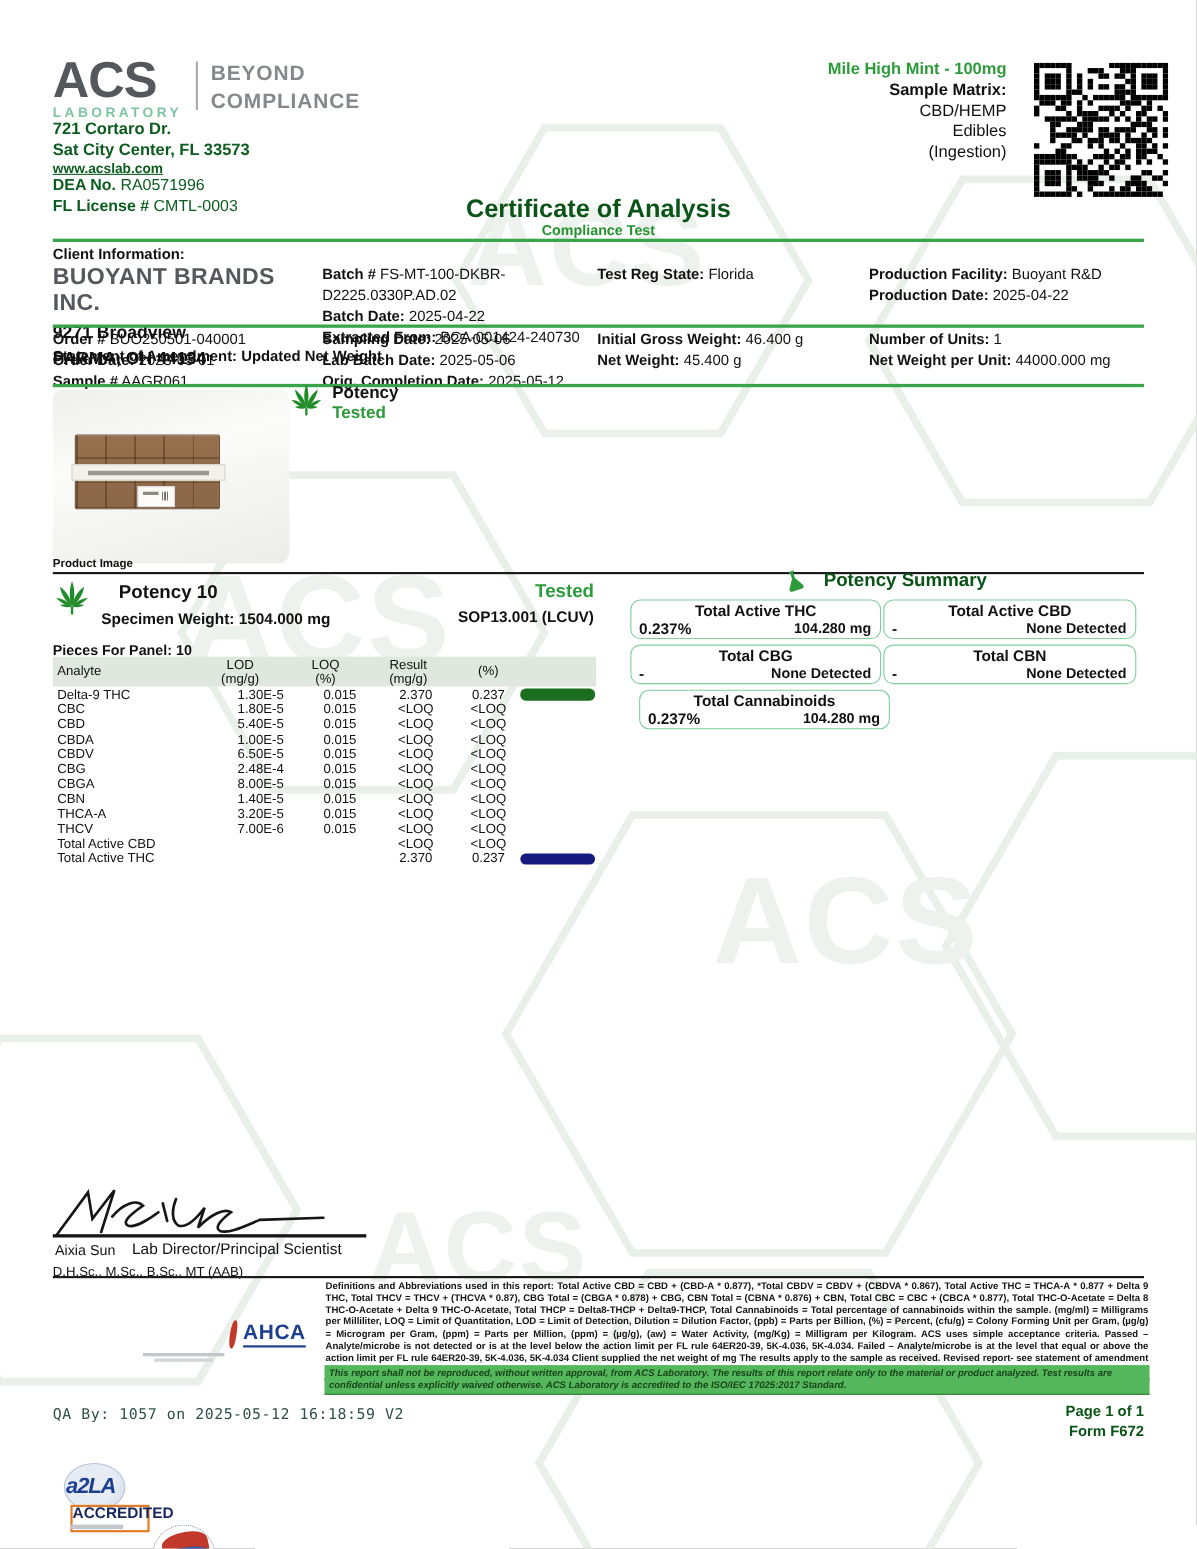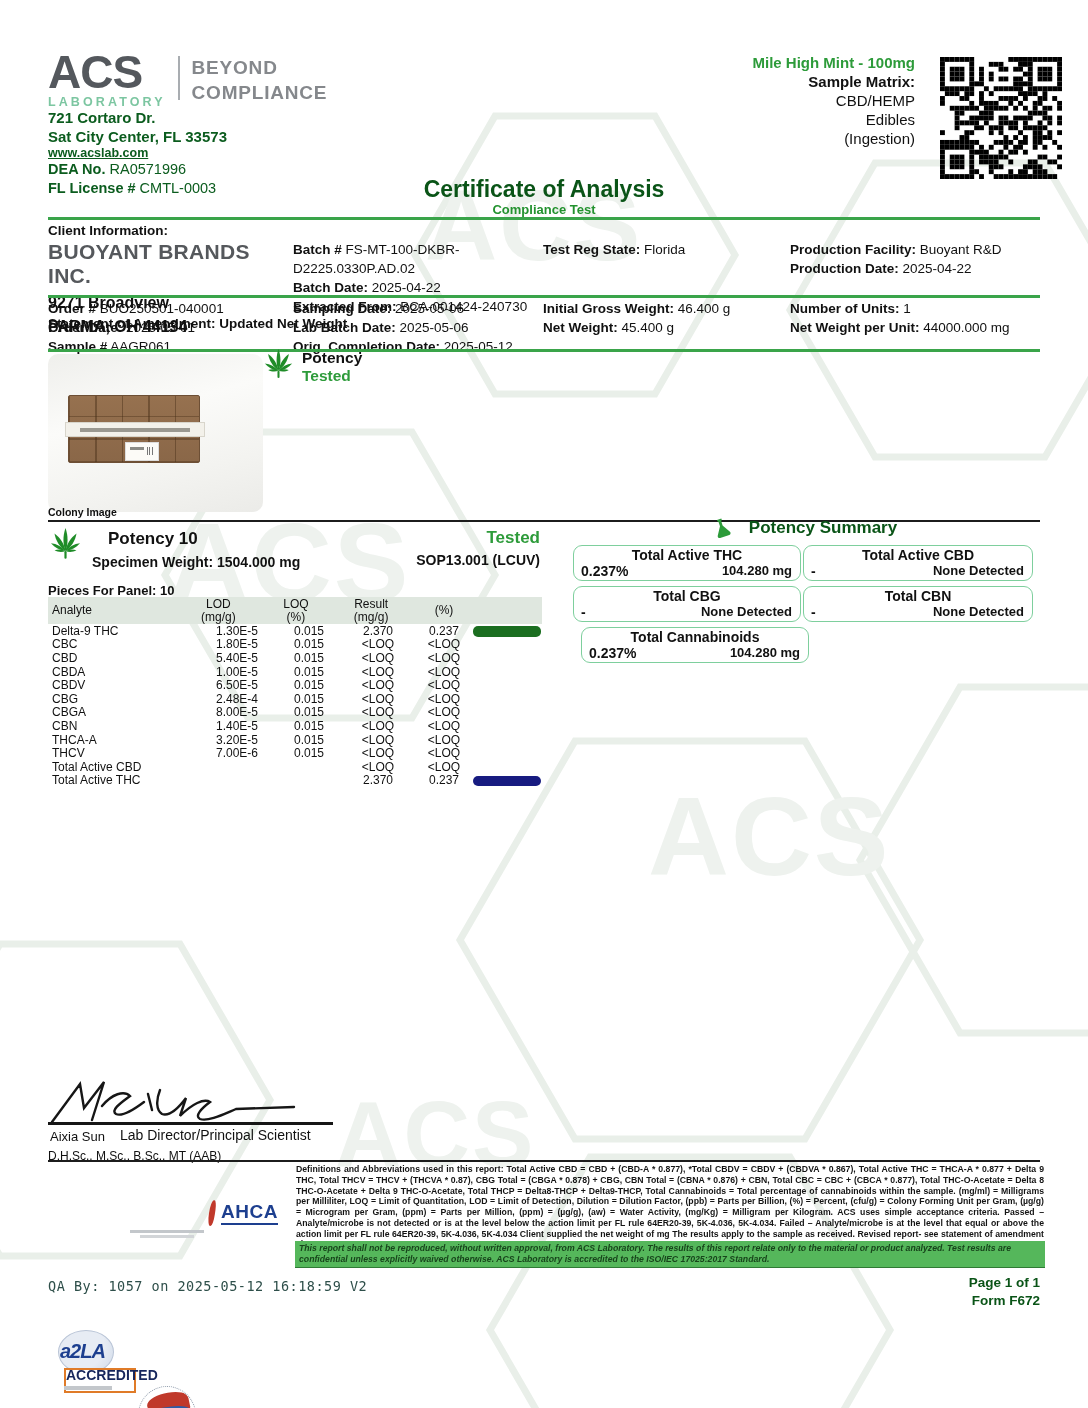--- a/index.html
+++ b/index.html
@@ -597,21 +597,21 @@
     <div class="choc">
       <div class="choc-label">
           <div class="choc-label-txt"></div>
         </div>
       <div class="choc-tag">
           <i></i>
           <u></u>
         </div>
     </div>
   </div>
-  <div class="abs z photo-caption" style="left:48px; top:506px;">Colony Image</div>
+  <div class="abs z photo-caption" style="left:48px; top:506px;">Product Image</div>
   <div class="abs z bline" style="left:48px; top:520px; width:992px;"></div>
 
   <svg class="abs z" style="left:262px; top:348px;" width="33" height="33">
       <use href="#leaf"></use>
     </svg>
   <div class="abs z badge-title" style="left:302px; top:349px;">Potency</div>
   <div class="abs z badge-status" style="left:302px; top:367px;">Tested</div>
 
   <svg class="abs z" style="left:48px; top:527px;" width="35" height="35">
       <use href="#leaf"></use>

